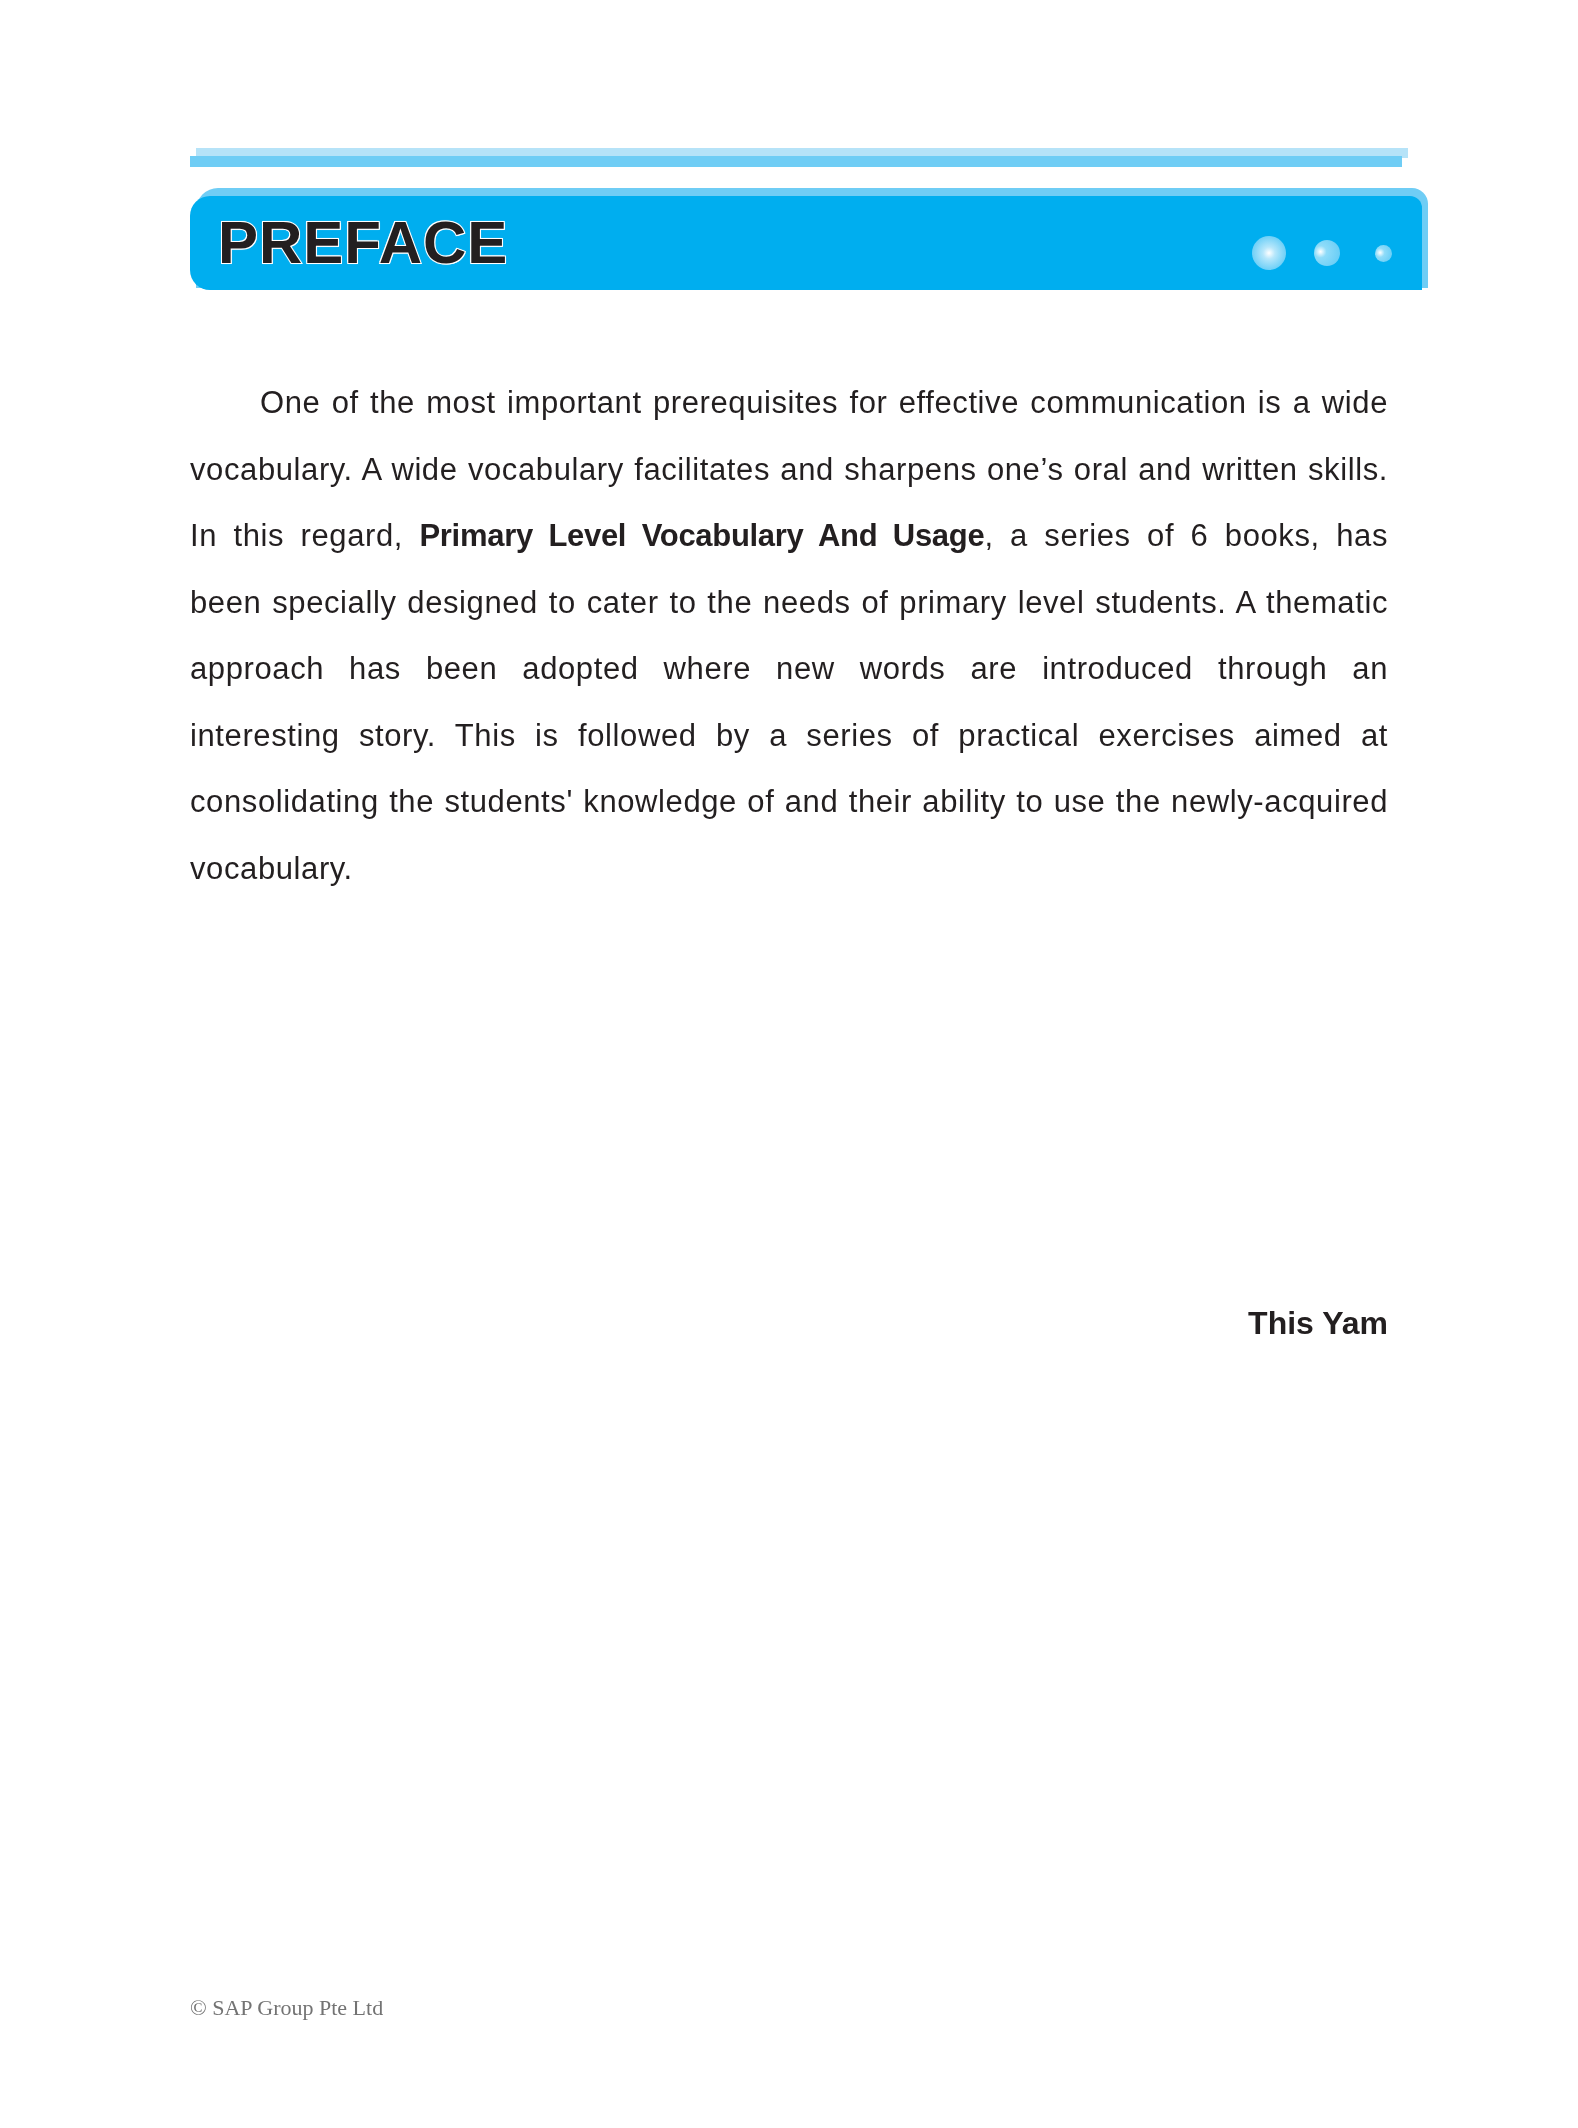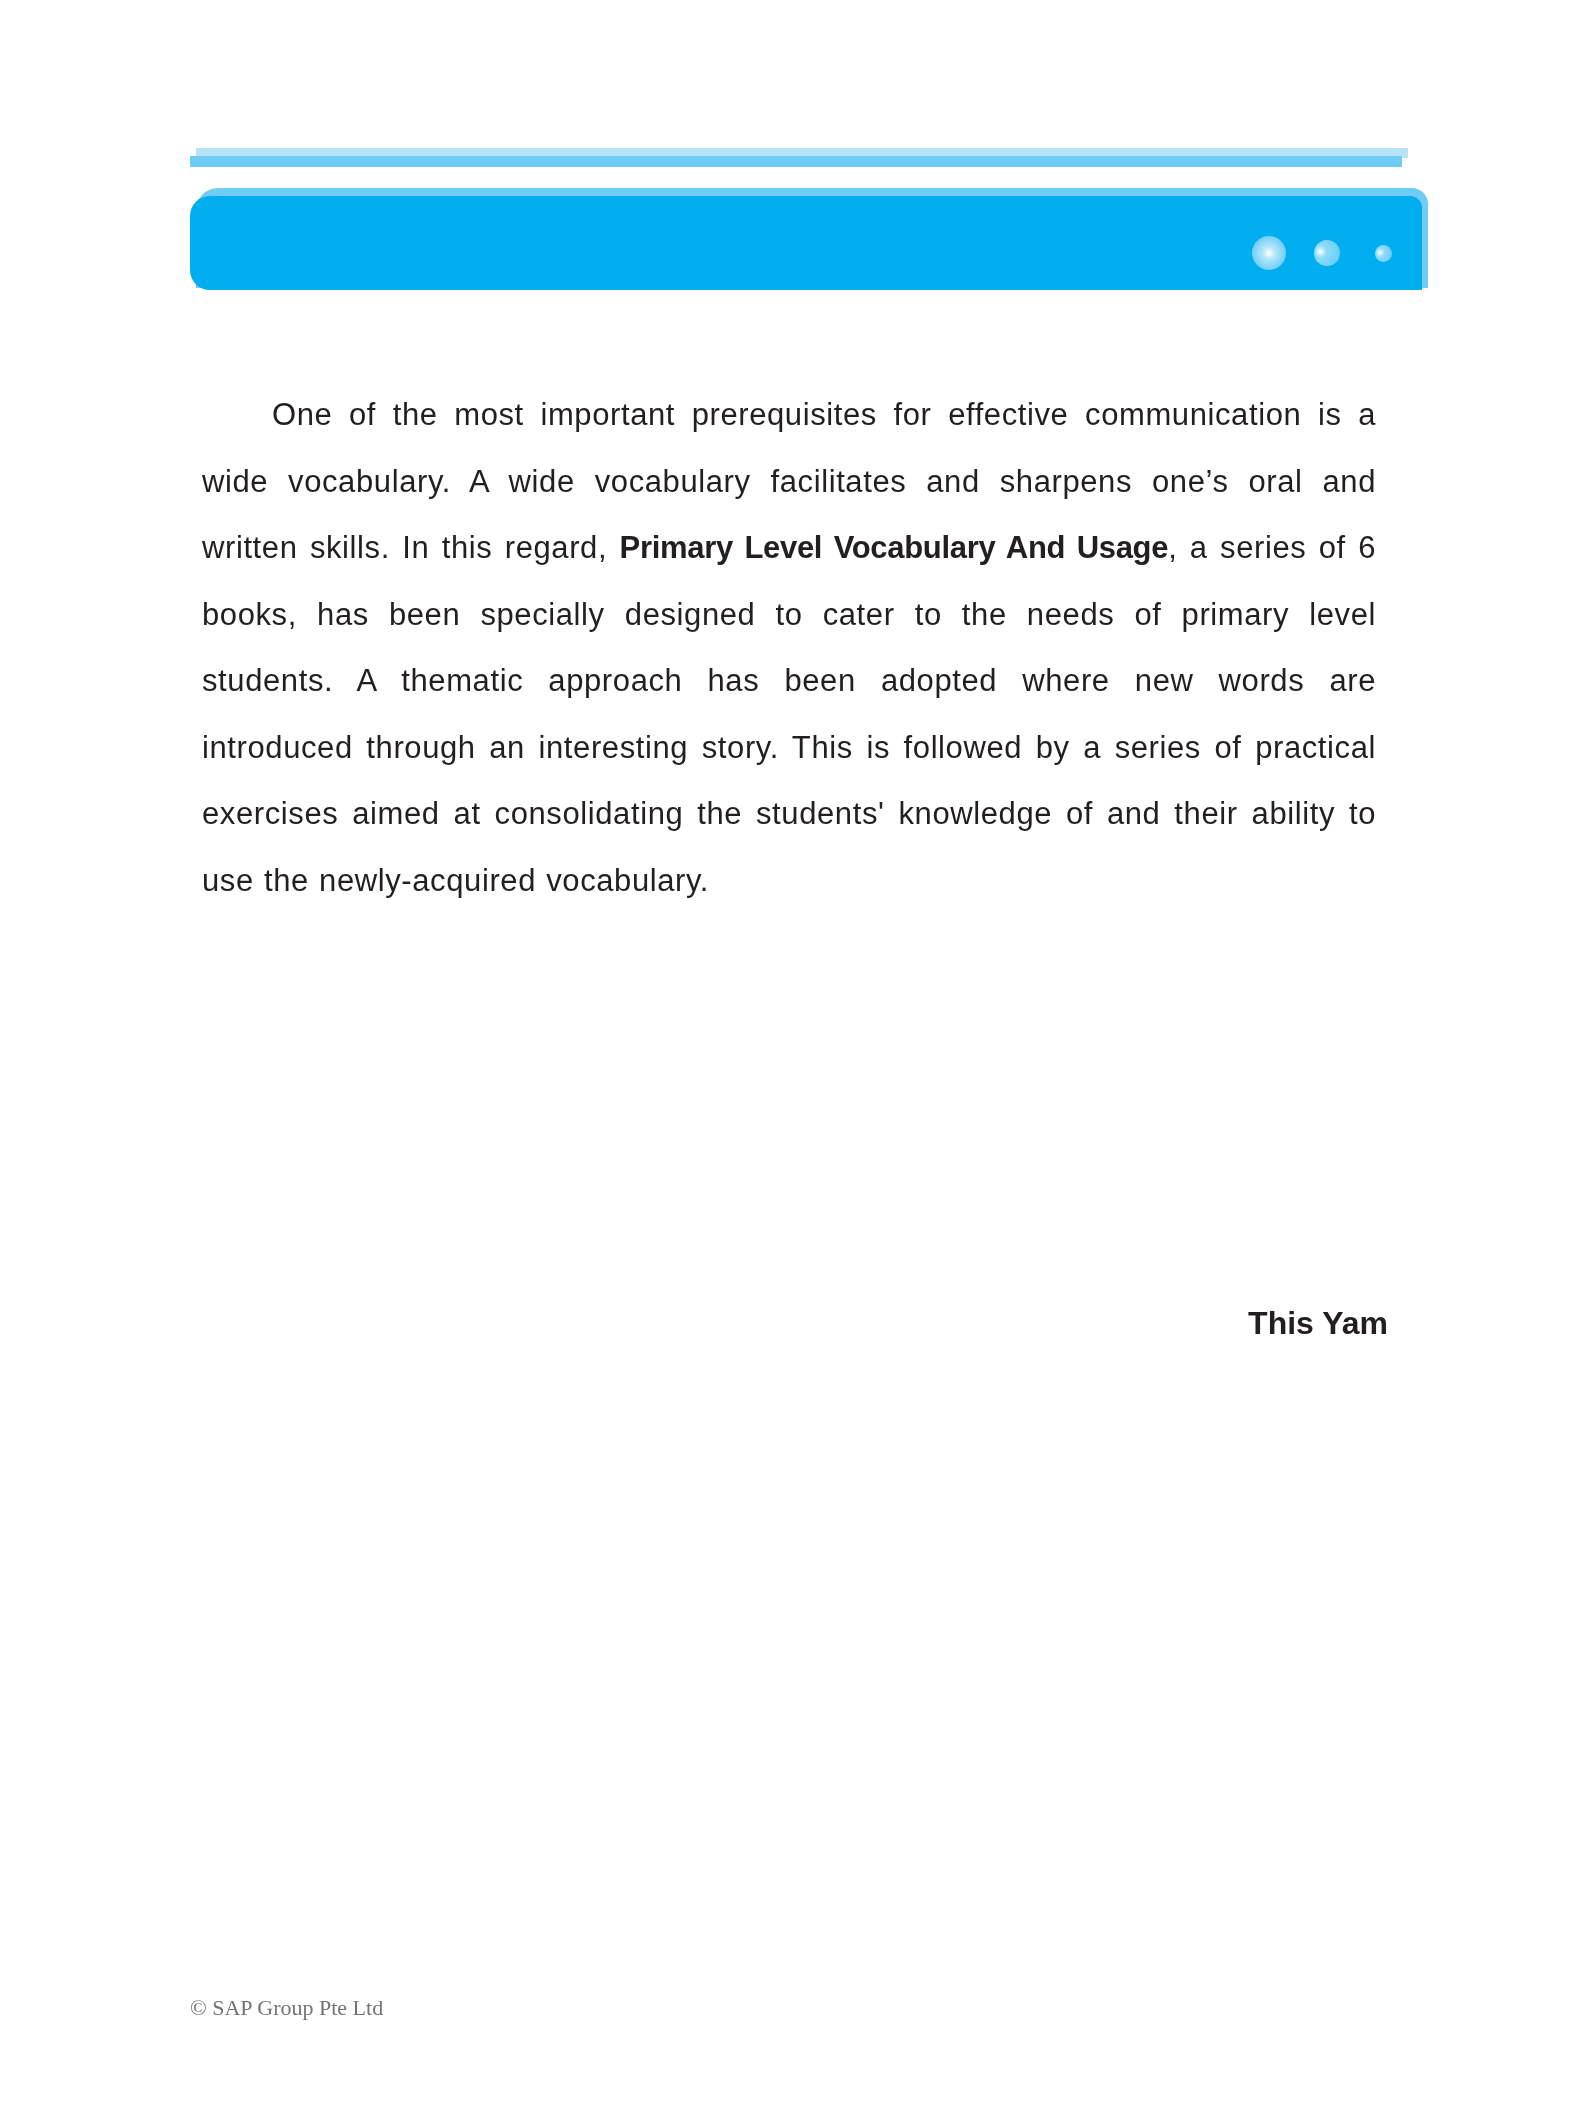--- a/index.html
+++ b/index.html
@@ -41,39 +41,40 @@
     }
     .dot-3 {
       left: 1185px; top: 49px; width: 17px; height: 17px;
       background: radial-gradient(circle at 30% 45%, #ffffff 0%, #8fdcf9 30%, #5cc9f5 100%);
     }
     .body-text {
       position: absolute; left: 190px; top: 370px; width: 1198px;
       font-size: 31px; line-height: 66.5px; text-align: justify;
       word-spacing: 1px; letter-spacing: 0.6px;
     }
-    .body-text p { margin: 12px; text-indent: 70px; }
+    .body-text p { margin: 0; text-indent: 70px; }
     .body-text b { font-weight: bold; letter-spacing: -0.3px; }
     .signature {
       position: absolute; right: 190px; top: 1305px;
       font-weight: bold; font-size: 32px; color: #231f20;
     }
     .footer {
       position: absolute; left: 190px; top: 1995px;
       font-family: "Liberation Serif", "DejaVu Serif", serif; font-size: 22px; color: #737373;
     }
   </style>
 </head>
 <body>
 
 <div class="top-bar-back"></div>
 <div class="top-bar-front"></div>
 
 <div class="header-back"></div>
 <div class="header-box">
+  <div class="header-title">PREFACE</div>
   <div class="dot dot-1"></div>
   <div class="dot dot-2"></div>
   <div class="dot dot-3"></div>
 </div>
 
 <div class="body-text">
   <p><span>One of the most important prerequisites for effective communication is a wide vocabulary. A wide vocabulary facilitates and sharpens one’s oral and written skills. In this regard, </span><b>Primary Level Vocabulary And Usage</b><span>, a series of 6 books, has been specially designed to cater to the needs of primary level students. A thematic approach has been adopted where new words are introduced through an interesting story. This is followed by a series of practical exercises aimed at consolidating the students' knowledge of and their ability to use the newly-acquired vocabulary.</span></p>
 </div>
 
 <div class="signature">This Yam</div>

